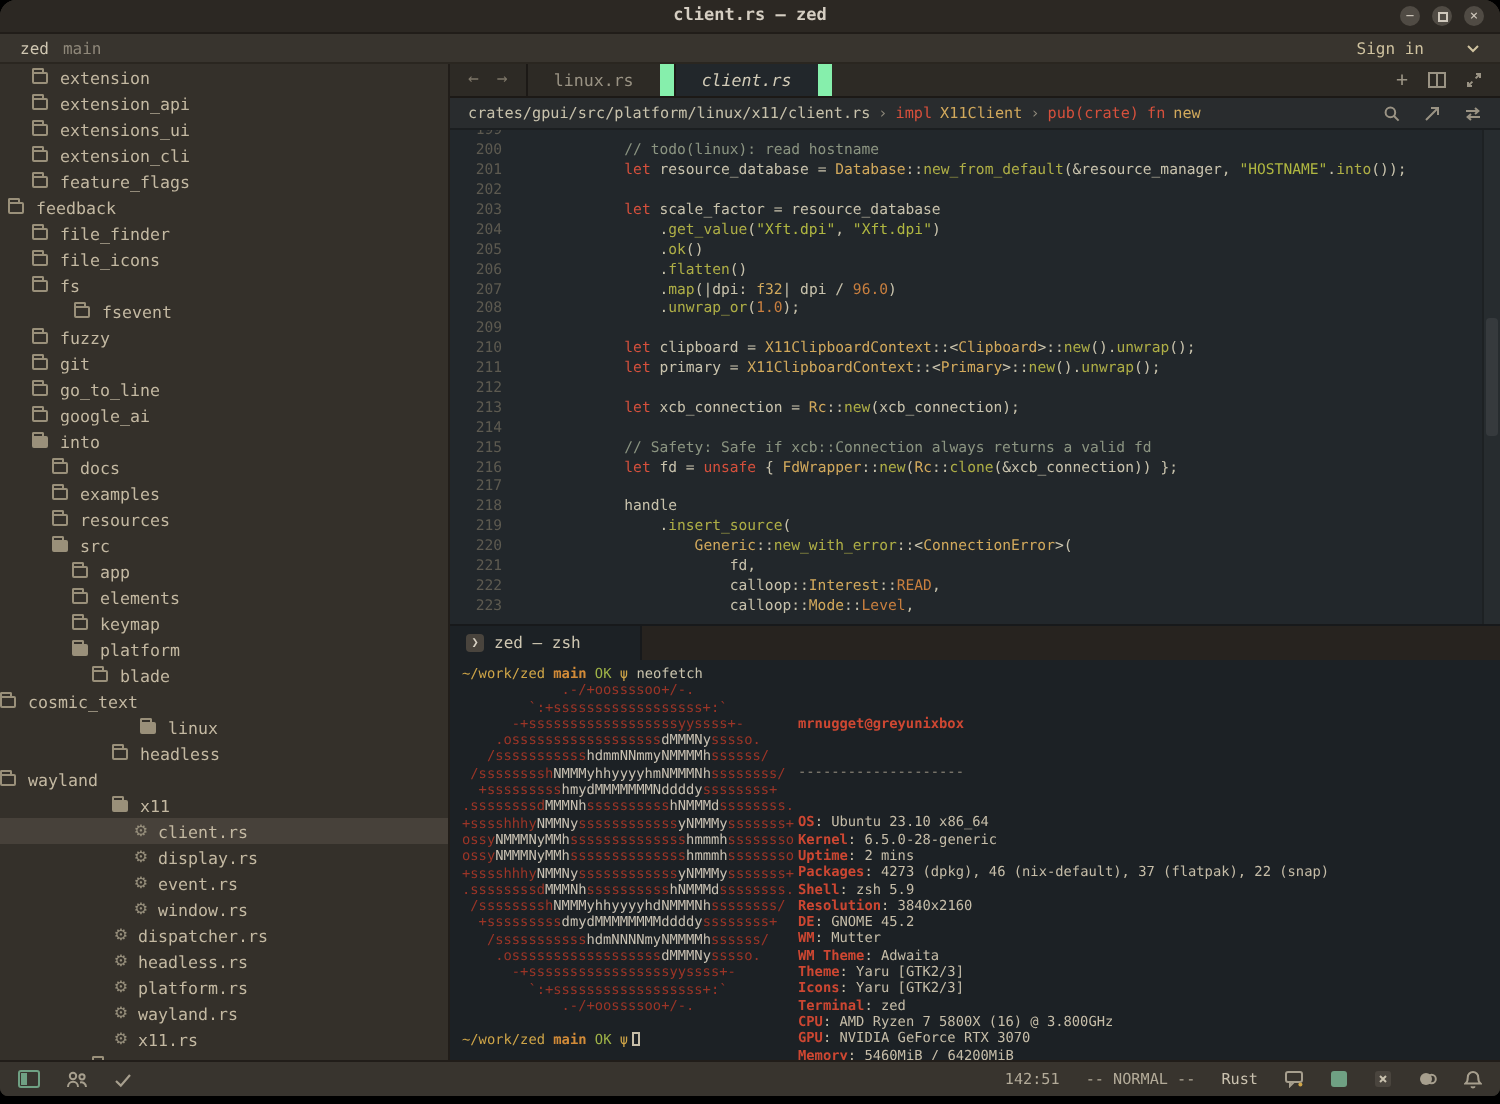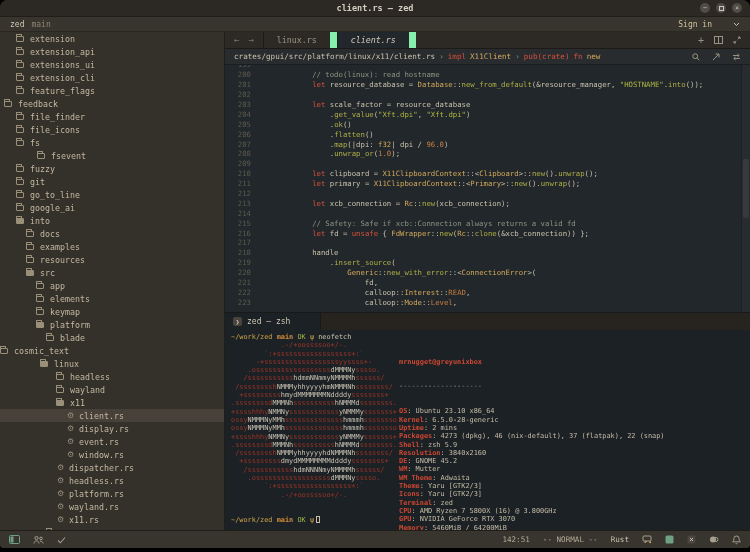--- a/index.html
+++ b/index.html
@@ -222,29 +222,29 @@
               <span>platform</span>
             </div>
             <div class="trow" style="padding-left: 46px;">
               <span class="ic-folder"></span>
               <span>blade</span>
             </div>
             <div class="trow" style="">
               <span class="ic-folder"></span>
               <span>cosmic_text</span>
             </div>
-            <div class="trow" style="padding-left: 40px;">
+            <div class="trow" style="padding-left: 70px;">
               <span class="ic-folder open"></span>
               <span>linux</span>
             </div>
             <div class="trow" style="padding-left: 56px;">
               <span class="ic-folder"></span>
               <span>headless</span>
             </div>
-            <div class="trow" style="padding-left: 56px;">
+            <div class="trow" style="">
               <span class="ic-folder"></span>
               <span>wayland</span>
             </div>
             <div class="trow" style="padding-left: 56px;">
               <span class="ic-folder open"></span>
               <span>x11</span>
             </div>
             <div class="trow sel" style="padding-left: 66px;">
               <span class="ic-rs">⚙</span>
               <span>client.rs</span>
@@ -392,20 +392,21 @@
                 <div class="tline"><span class="sg-r">.ssssssssd</span><span class="sg-w">MMMNh</span><span class="sg-r">ssssssssss</span><span class="sg-w">hNMMMd</span><span class="sg-r">ssssssss.</span></div>
                 <div class="tline"><span class="sg-r">+sssshhhy</span><span class="sg-w">NMMNy</span><span class="sg-r">ssssssssssss</span><span class="sg-w">yNMMMy</span><span class="sg-r">sssssss+</span></div>
                 <div class="tline"><span class="sg-r">ossy</span><span class="sg-w">NMMMNyMMh</span><span class="sg-r">ssssssssssssss</span><span class="sg-w">hmmmh</span><span class="sg-r">ssssssso</span></div>
                 <div class="tline"><span class="sg-r">ossy</span><span class="sg-w">NMMMNyMMh</span><span class="sg-r">ssssssssssssss</span><span class="sg-w">hmmmh</span><span class="sg-r">ssssssso</span></div>
                 <div class="tline"><span class="sg-r">+sssshhhy</span><span class="sg-w">NMMNy</span><span class="sg-r">ssssssssssss</span><span class="sg-w">yNMMMy</span><span class="sg-r">sssssss+</span></div>
                 <div class="tline"><span class="sg-r">.ssssssssd</span><span class="sg-w">MMMNh</span><span class="sg-r">ssssssssss</span><span class="sg-w">hNMMMd</span><span class="sg-r">ssssssss.</span></div>
                 <div class="tline"><span class="sg-r"> /ssssssssh</span><span class="sg-w">NMMMyhhyyyyhdNMMMNh</span><span class="sg-r">ssssssss/</span></div>
                 <div class="tline"><span class="sg-r">  +sssssssss</span><span class="sg-w">dmydMMMMMMMMddddy</span><span class="sg-r">ssssssss+</span></div>
                 <div class="tline"><span class="sg-r">   /sssssssssss</span><span class="sg-w">hdmNNNNmyNMMMMh</span><span class="sg-r">ssssss/</span></div>
                 <div class="tline"><span class="sg-r">    .ossssssssssssssssss</span><span class="sg-w">dMMMNy</span><span class="sg-r">sssso.</span></div>
+                <div class="tline"><span class="sg-r">      -+sssssssssssssssssyyssss+-</span></div>
                 <div class="tline"><span class="sg-r">        `:+ssssssssssssssssss+:`</span></div>
                 <div class="tline"><span class="sg-r">            .-/+oossssoo+/-.</span></div>
               </div>
             <div class="neoinfo">
               <div class="tline ttl">mrnugget@greyunixbox</div>
               <div class="tline ul">--------------------</div>
               <div id="inforows"><div class="tline"><span class="lab">OS</span><span>: Ubuntu 23.10 x86_64</span></div><div class="tline"><span class="lab">Kernel</span><span>: 6.5.0-28-generic</span></div><div class="tline"><span class="lab">Uptime</span><span>: 2 mins</span></div><div class="tline"><span class="lab">Packages</span><span>: 4273 (dpkg), 46 (nix-default), 37 (flatpak), 22 (snap)</span></div><div class="tline"><span class="lab">Shell</span><span>: zsh 5.9</span></div><div class="tline"><span class="lab">Resolution</span><span>: 3840x2160</span></div><div class="tline"><span class="lab">DE</span><span>: GNOME 45.2</span></div><div class="tline"><span class="lab">WM</span><span>: Mutter</span></div><div class="tline"><span class="lab">WM Theme</span><span>: Adwaita</span></div><div class="tline"><span class="lab">Theme</span><span>: Yaru [GTK2/3]</span></div><div class="tline"><span class="lab">Icons</span><span>: Yaru [GTK2/3]</span></div><div class="tline"><span class="lab">Terminal</span><span>: zed</span></div><div class="tline"><span class="lab">CPU</span><span>: AMD Ryzen 7 5800X (16) @ 3.800GHz</span></div><div class="tline"><span class="lab">GPU</span><span>: NVIDIA GeForce RTX 3070</span></div><div class="tline"><span class="lab">Memory</span><span>: 5460MiB / 64200MiB</span></div></div>
               
             </div>
             <div class="tline p2"><span id="prompt2"><span class="sg-y">~/work/zed</span><span class="sg-p"> </span><span class="sg-o">main</span><span class="sg-p"> </span><span class="sg-g">OK</span><span class="sg-p"> </span><span class="sg-y">ψ</span></span><span class="cursor"></span></div>

